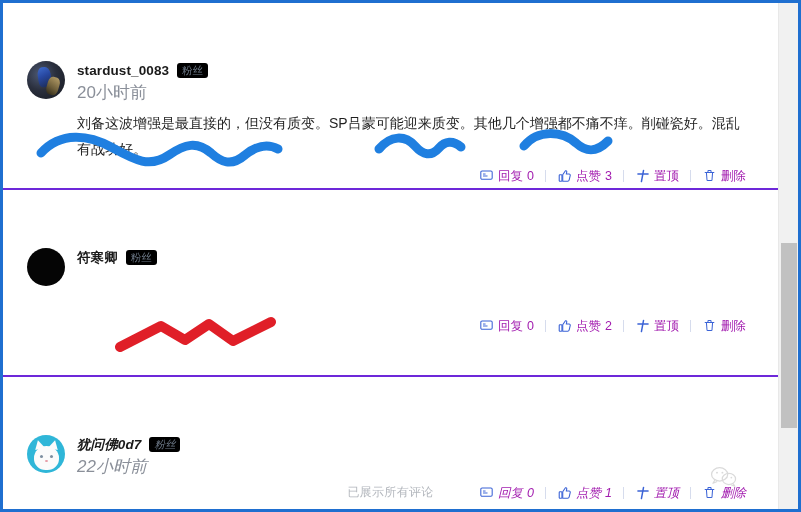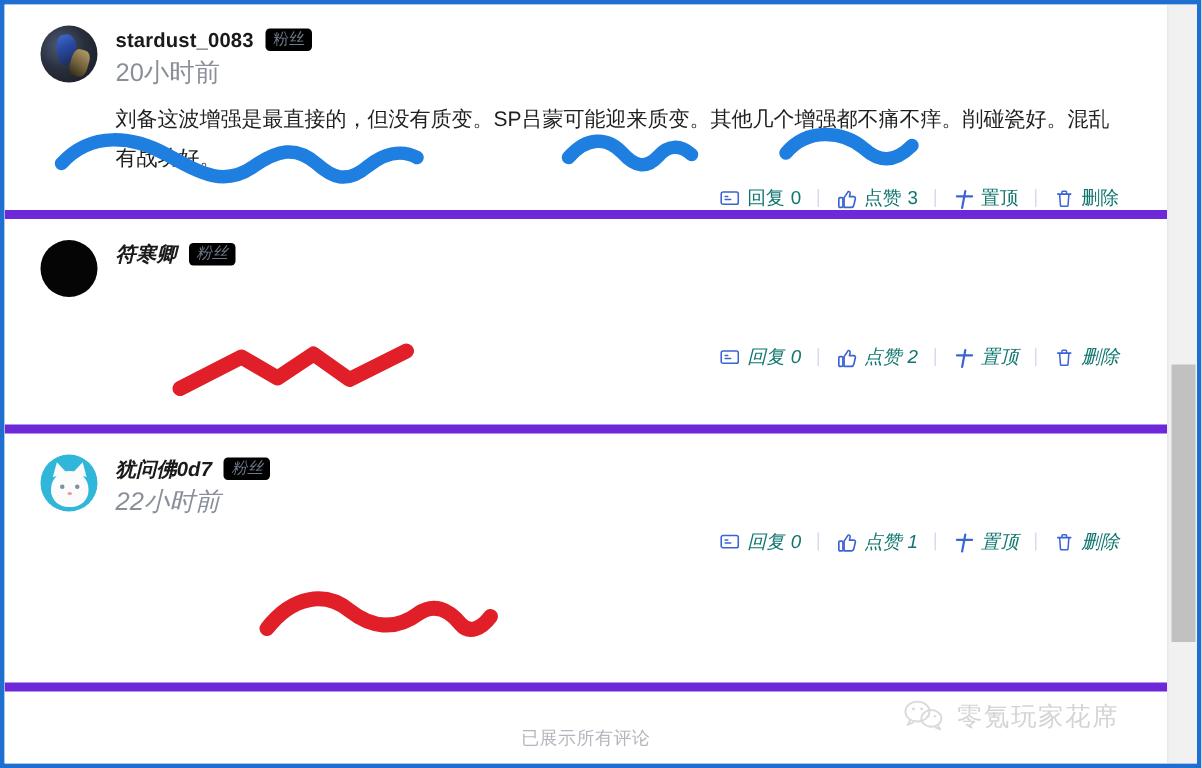--- a/index.html
+++ b/index.html
@@ -46,21 +46,22 @@
     width: 16px;
     height: 185px;
     background: #c1c1c1;
     border-radius: 0px;
   }
 
   
   .comment {
     position: relative;
     padding: 14px 24px 8px 24px;
-    border-bottom: 6px solid #6d28d9;
+    border-bottom: 2px solid #6d28d9;
+    margin-top: 44px;
   }
   .comment:last-of-type { border-bottom: 1px solid #f0f0f0; }
 
   .c-head {
     display: flex;
     align-items: flex-start;
   }
 
   .avatar {
     width: 38px;
@@ -180,22 +181,22 @@
     margin-top: 4px;
     display: flex;
     justify-content: flex-end;
     align-items: center;
     padding-right: 8px;
     position: relative;
     z-index: 3;
   }
   .act {
     display: flex;
-    align-items: flex-end;
-    color: #0f766e;
+    align-items: flex-start;
+    color: #a21caf;
     font-size: 12.5px;
     line-height: 16px;
     white-space: nowrap;
     padding: 2px 0;
   }
   .act .glyph {
     display: inline-flex;
     align-items: center;
     justify-content: center;
     width: 15px;
@@ -312,21 +313,21 @@
         <path d="M6 28 C26 6, 54 10, 76 22 C98 34, 114 44, 134 30 C150 19, 162 16, 176 28 C186 37, 196 42, 210 30 C220 22, 232 18, 243 24" fill="none" stroke="#1f7fe0" stroke-width="9" stroke-linecap="round" stroke-linejoin="round"></path>
       </svg>
       <svg class="anno" style="left:370px; top:82px;" width="110" height="36" viewBox="0 0 110 36">
         <path d="M6 20 C18 6, 32 6, 42 17 C50 26, 58 28, 66 19 C72 12, 80 11, 88 18" fill="none" stroke="#1f7fe0" stroke-width="9" stroke-linecap="round" stroke-linejoin="round"></path>
       </svg>
       <svg class="anno" style="left:515px; top:78px;" width="110" height="36" viewBox="0 0 110 36">
         <path d="M6 21 C20 4, 44 6, 58 18 C68 27, 78 28, 90 16" fill="none" stroke="#1f7fe0" stroke-width="9" stroke-linecap="round" stroke-linejoin="round"></path>
       </svg>
     </div>
 
-    <div class="comment" style="height:143px;font-style:italic;">
+    <div class="comment" style="height:143px;">
       <div class="c-head">
         <div class="avatar av-2"></div>
         <div class="meta">
           <div class="name-row">
             <span class="uname">符寒卿</span>
             <span class="badge">粉丝</span>
           </div>
         </div>
       </div>
 
@@ -455,21 +456,20 @@
       <svg class="wm-icon" width="28" height="24" viewBox="0 0 32 26">
         <ellipse cx="11" cy="10" rx="9.2" ry="7.6" fill="none" stroke="#dadada" stroke-width="1.4"></ellipse>
         <path d="M5.6 16.4 L3.4 20.2 L8.2 18.1" fill="none" stroke="#dadada" stroke-width="1.4" stroke-linejoin="round"></path>
         <circle cx="8" cy="8" r="1.1" fill="#dadada"></circle>
         <circle cx="14.2" cy="8" r="1.1" fill="#dadada"></circle>
         <ellipse cx="21.6" cy="15.2" rx="7.6" ry="6.4" fill="none" stroke="#dadada" stroke-width="1.4"></ellipse>
         <path d="M26.4 20.4 L28.4 23.6 L24.2 21.9" fill="none" stroke="#dadada" stroke-width="1.4" stroke-linejoin="round"></path>
         <circle cx="19" cy="13.6" r="1" fill="#dadada"></circle>
         <circle cx="24.4" cy="13.6" r="1" fill="#dadada"></circle>
       </svg>
-      <span>零氪玩家花席</span>
     </div>
   </div>
 
   <div id="scrollbar">
     <div id="scroll-thumb"></div>
   </div>
 
 </div>
 
 </body></html>

